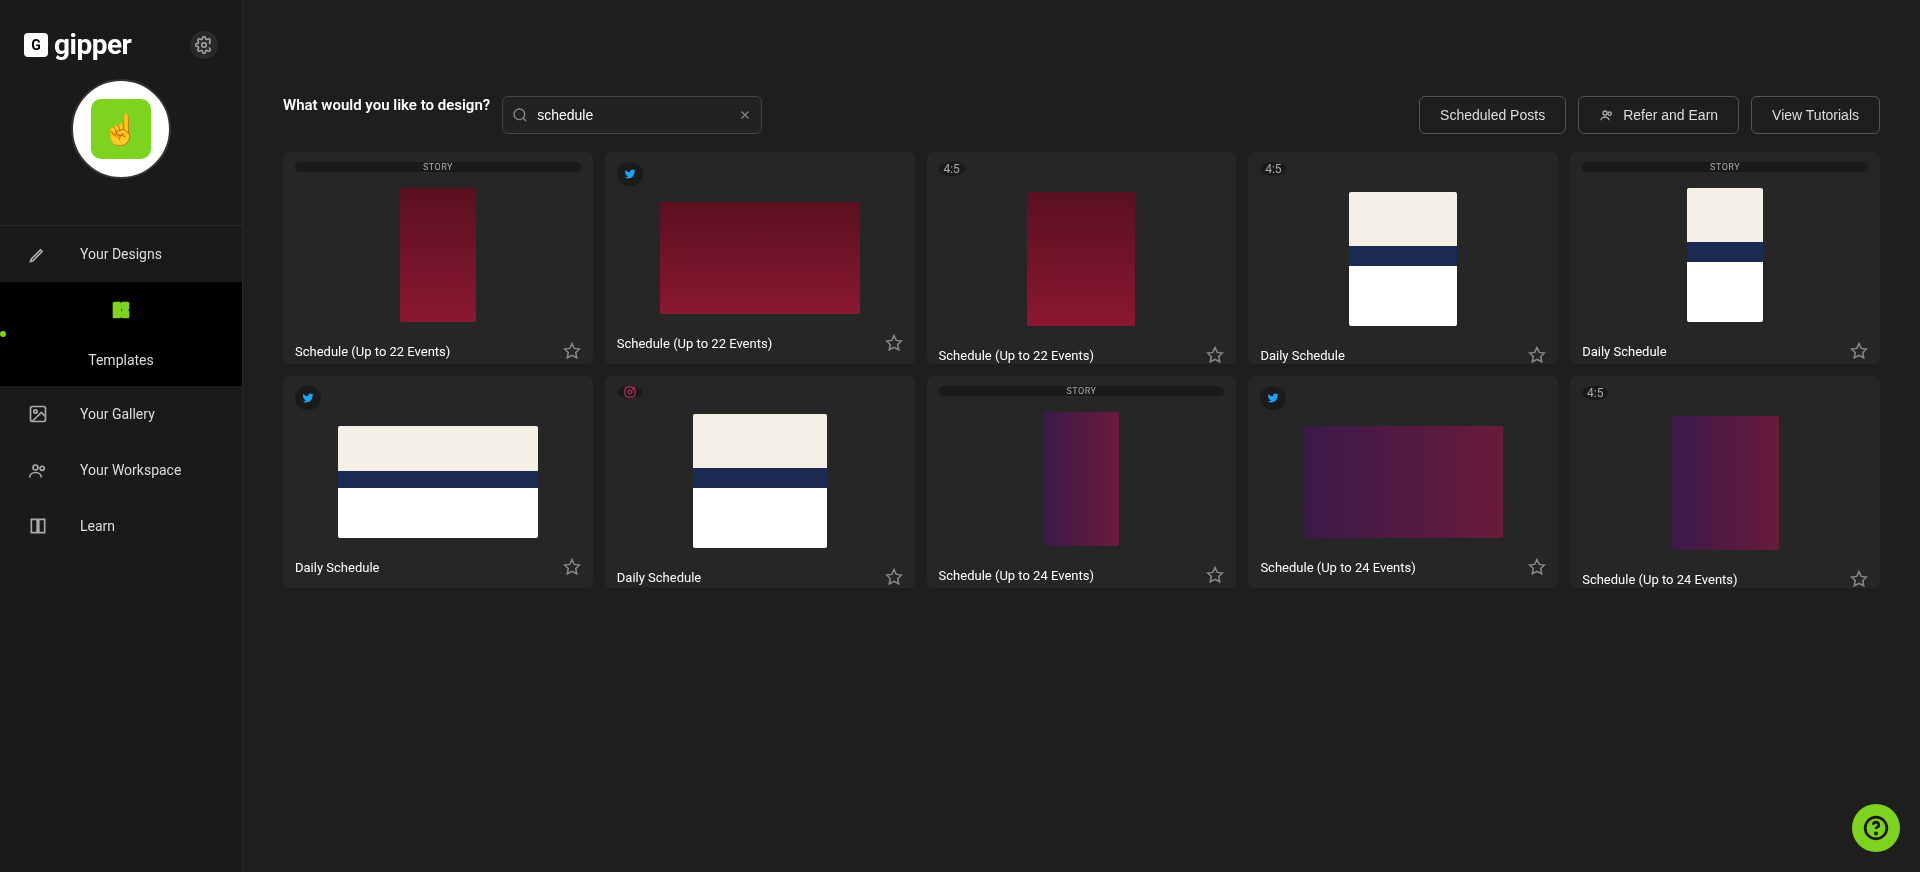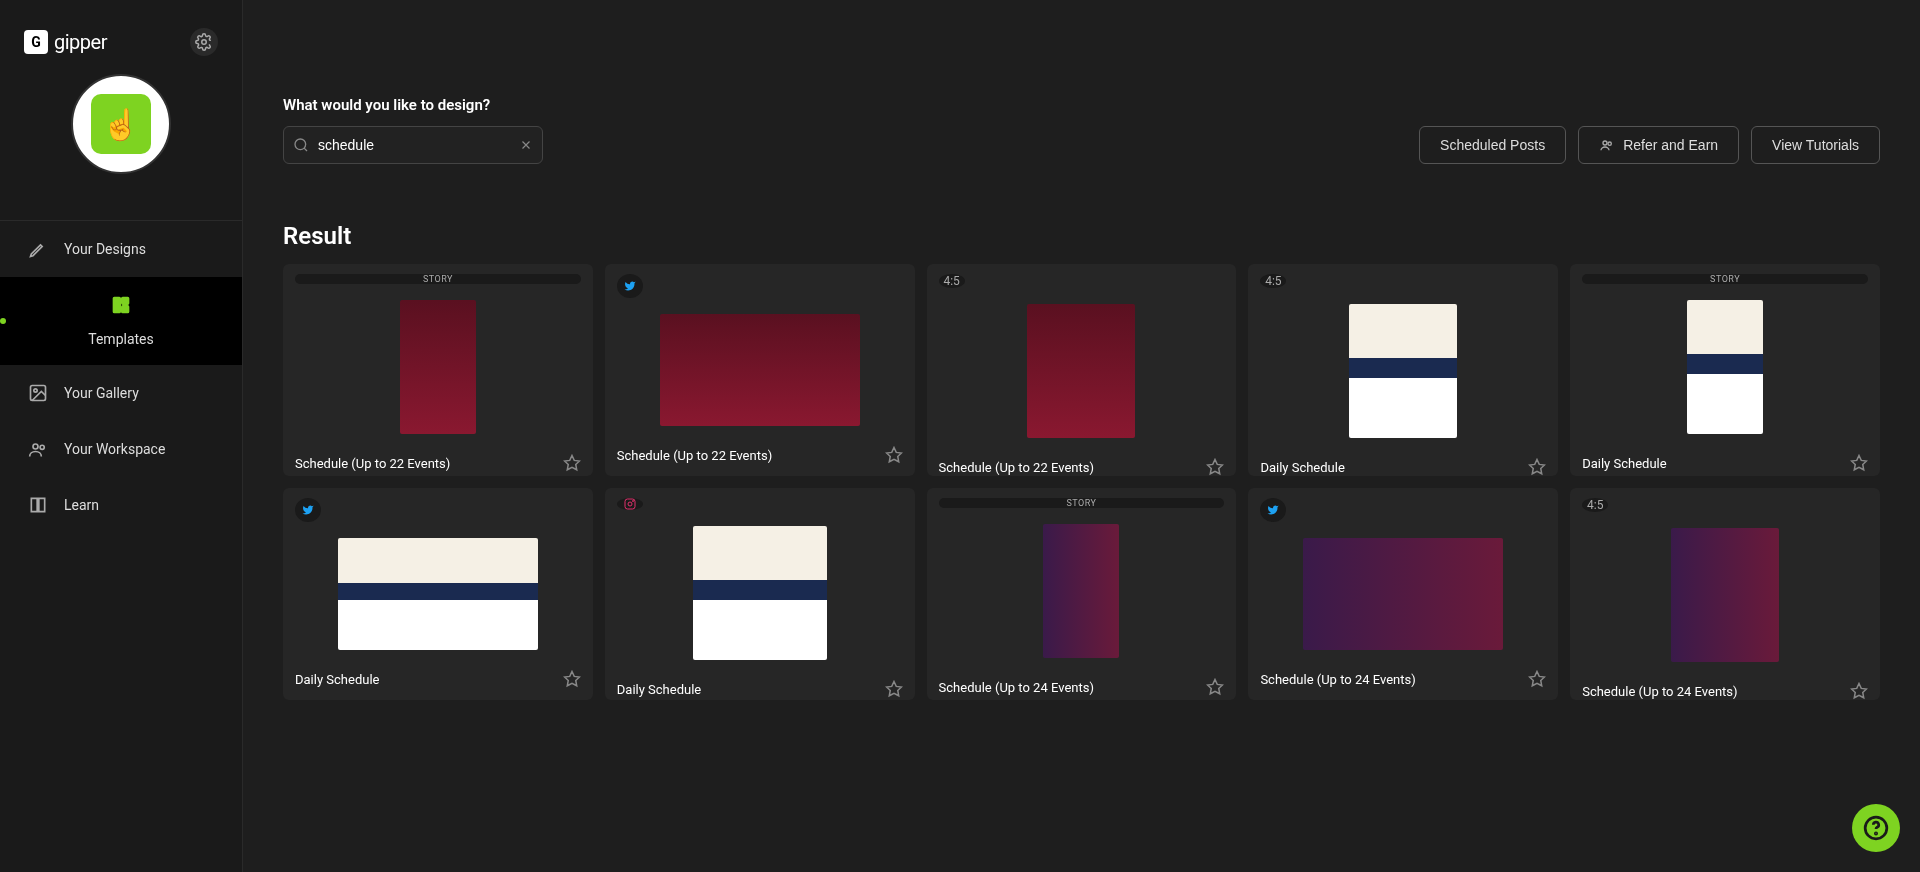--- a/index.html
+++ b/index.html
@@ -5,45 +5,45 @@
     * { margin: 0; padding: 0; box-sizing: border-box; }
     body { font-family: -apple-system, BlinkMacSystemFont, "Segoe UI", Roboto, sans-serif; background: #1e1e1e; color: #fff; overflow: hidden; width: 1920px; height: 872px; }
     
     .app { display: flex; height: 100%; }
     
     
     .sidebar { width: 243px; background: #1a1a1a; display: flex; flex-direction: column; border-right: 1px solid #2a2a2a; }
     .sidebar-header { padding: 28px 24px 0; display: flex; align-items: center; justify-content: space-between; }
     .logo { display: flex; align-items: center; gap: 6px; }
     .logo-mark { width: 24px; height: 24px; background: #fff; border-radius: 4px; display: flex; align-items: center; justify-content: center; color: #000; font-weight: bold; font-size: 14px; }
-    .logo-text { font-size: 20px; font-weight: 400; letter-spacing: -0.5px; }
+    .logo-text { font-size: 28px; font-weight: 700; letter-spacing: -0.5px; }
     .gear-btn { width: 28px; height: 28px; border-radius: 50%; background: #2a2a2a; border: none; display: flex; align-items: center; justify-content: center; color: #aaa; cursor: pointer; }
     .gear-btn svg { width: 18px; height: 18px; }
     
     .avatar-wrap { display: flex; justify-content: center; padding: 18px 0 30px; }
     .avatar { width: 100px; height: 100px; border-radius: 50%; background: #fff; display: flex; align-items: center; justify-content: center; border: 2px solid #333; }
     .avatar-inner { width: 60px; height: 60px; background: #7ed321; border-radius: 10px; display: flex; align-items: center; justify-content: center; color:#fff; font-weight: bold; font-size:30px; }
     
     .nav { margin-top: 16px; border-top: 1px solid #2a2a2a; flex:1; }
-    .nav-item { display: flex; align-items: center; gap: 16px; padding: 18px 28px; font-size: 14px; color: #ddd; cursor: pointer; position: relative; }
+    .nav-item { display: flex; align-items: center; gap: 32px; padding: 18px 28px; font-size: 14px; color: #ddd; cursor: pointer; position: relative; }
     .nav-item.active { background: #000; flex-direction: column; }
     .nav-item.active::before { content:''; position:absolute; left:0; top:50%; transform:translateY(-50%); width:6px; height:6px; border-radius:50%; background:#7ed321; }
     .nav-item svg { width: 20px; height: 20px; stroke: #aaa; }
     .nav-item.active svg { stroke: #7ed321; fill: #7ed321; }
     
     .sidebar-footer { padding: 12px 32px 22px; font-size: 12px; }
     .support { color: #888; margin-bottom: 4px; }
     .phone { color: #ddd; font-size: 13px; margin-bottom: 14px; }
     .logout-btn { width: 180px; padding: 10px 0; border: 1px solid #444; background: transparent; color: #ddd; border-radius: 999px; font-size: 14px; cursor: pointer; }
     
     
     .main { flex:1; padding: 0 40px; overflow-y: auto; position: relative; }
     .topbar-space { height: 72px; }
     .query-row { display: flex; align-items: flex-end; justify-content: space-between; padding: 24px 0 18px; }
-    .query-left { display:flex; flex-direction:column; gap:12px; }
+    .query-left { display:flex; flex-direction:row; gap:12px; }
     .query-label { font-size: 15px; font-weight: 600; }
     .search { position: relative; width: 260px; }
     .search input { width:100%; padding: 10px 34px 10px 34px; border-radius: 6px; border: 1px solid #444; background: #222; color: #fff; font-size:14px; }
     .search .s-icon { position:absolute; left:10px; top:50%; transform:translateY(-50%); width:16px; height:16px; stroke:#888; }
     .search .c-icon { position:absolute; right:10px; top:50%; transform:translateY(-50%); width:14px; height:14px; stroke:#888; cursor:pointer; }
     
     .action-btns { display:flex; gap:12px; }
     .btn { padding: 10px 20px; border: 1px solid #555; background: transparent; color: #ddd; border-radius: 6px; font-size: 14px; cursor:pointer; display:flex; align-items:center; gap:8px; }
     .btn svg { width:16px; height:16px; stroke:#aaa; }
     
@@ -157,21 +157,20 @@
               <path d="M3 20c0-3 3-5 6-5s6 2 6 5"></path>
             </svg>
           <span>Refer and Earn</span>
         </button>
         <button class="btn">
             <span>View Tutorials</span>
           </button>
       </div>
     </div>
 
-    <h2 class="result-heading">Result</h2>
     <div class="grid" id="grid">
         <div class="card">
           <div class="badge wide">STORY</div>
           <div class="thumb">
             <div class="thumb-box story basketball"></div>
           </div>
           <div class="foot">
             <span>Schedule (Up to 22 Events)</span>
             <svg class="star" viewBox="0 0 24 24" stroke-width="2">
               <polygon points="12 2 15 8.5 22 9.3 17 14 18.3 21 12 17.7 5.7 21 7 14 2 9.3 9 8.5 12 2"></polygon>

